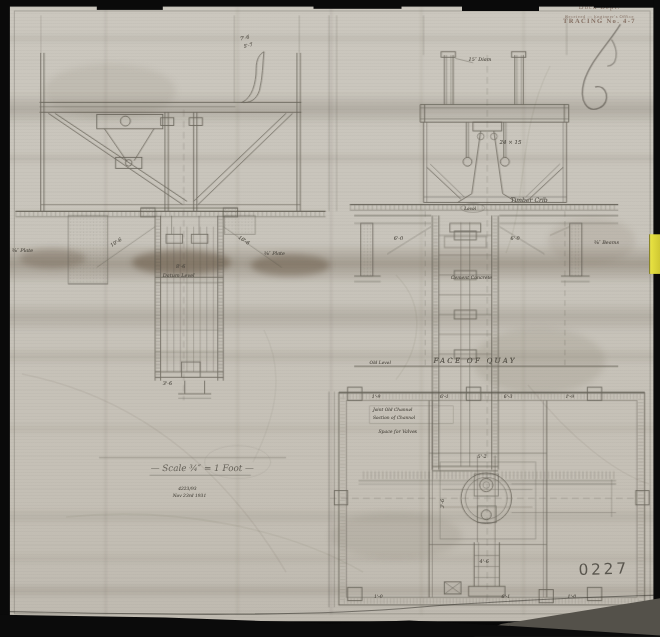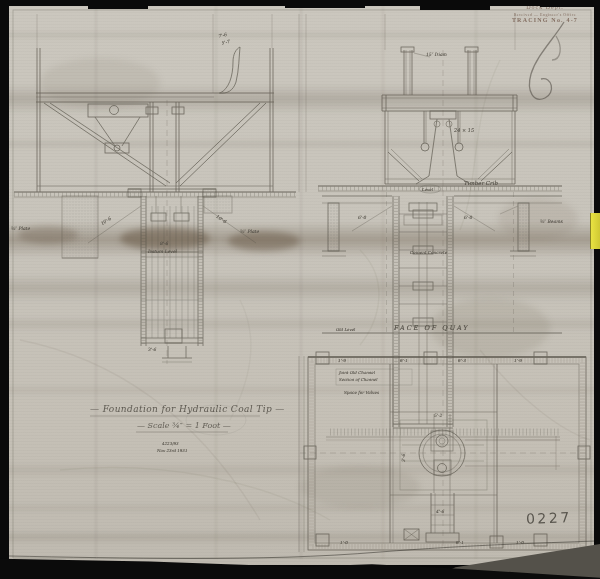--- a/index.html
+++ b/index.html
@@ -373,21 +373,20 @@
   <span class="lbl" style="left:436px;top:509px;font-size:4.5px;">4'-6</span>
   <span class="lbl" style="left:340px;top:540px;font-size:4.2px;">1'-0</span>
   <span class="lbl" style="left:456px;top:540px;font-size:4.2px;">6'-1</span>
   <span class="lbl" style="left:516px;top:540px;font-size:4.2px;">1'-0</span>
   <span class="lbl" style="left:339px;top:370px;font-size:4px;filter:blur(.3px);">Joint Old Channel</span>
   <span class="lbl" style="left:339px;top:377px;font-size:4px;filter:blur(.3px);">Section of Channel</span>
   <span class="lbl" style="left:344px;top:390px;font-size:4.2px;filter:blur(.3px);">Space for Valves</span>
   <span class="lbl" style="left:162px;top:441px;font-size:4px;">4223/93</span>
   <span class="lbl" style="left:157px;top:448px;font-size:4px;">Nov 23rd 1931</span>
 
-  <span class="title-line">— Foundation for Hydraulic Coal Tip —</span>
   <span class="scale-line">— Scale ¾″ = 1 Foot —</span>
   <span class="dwgnum">0227</span>
 
   <div class="stamp">
     <div class="s1">Dock Dept.</div>
     <div class="s2">Received — Engineer's Office</div>
     <div class="s3">TRACING No. 4-7</div>
   </div>
 </div>
 

